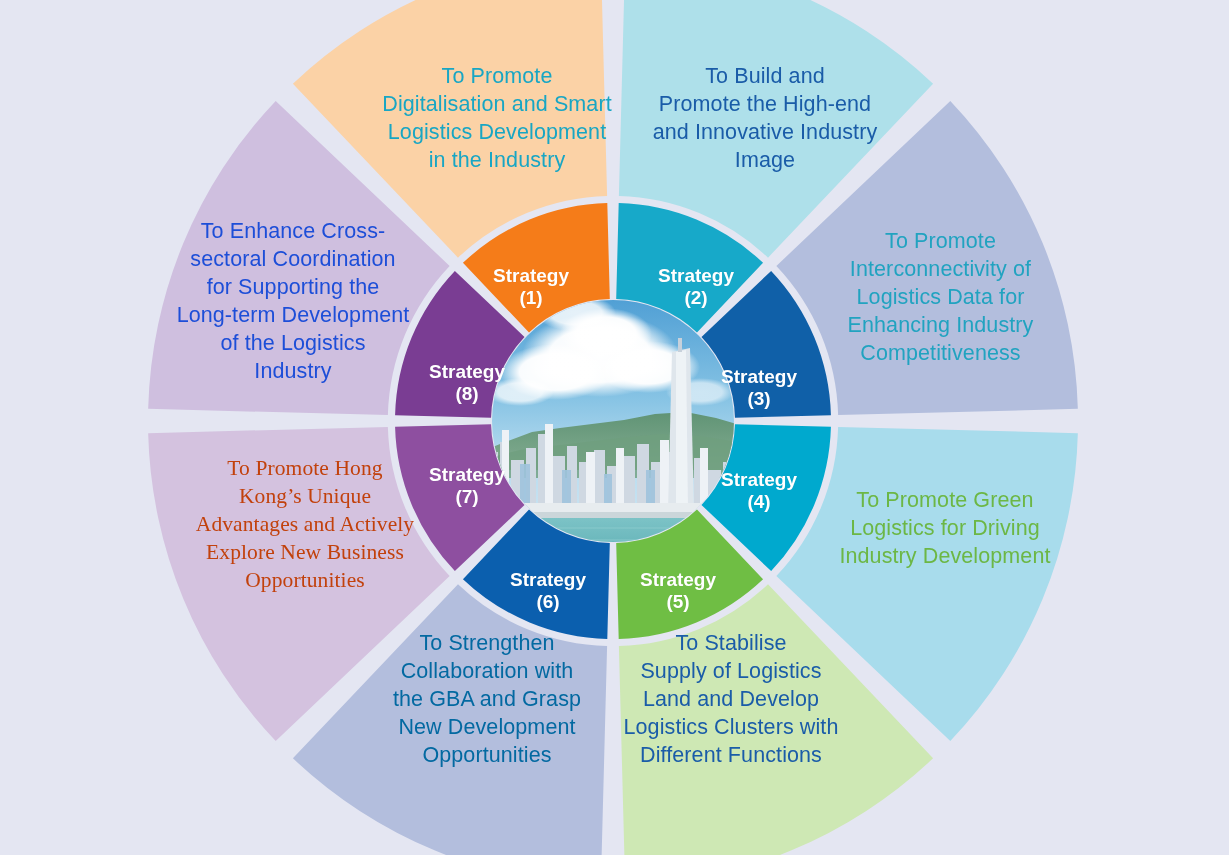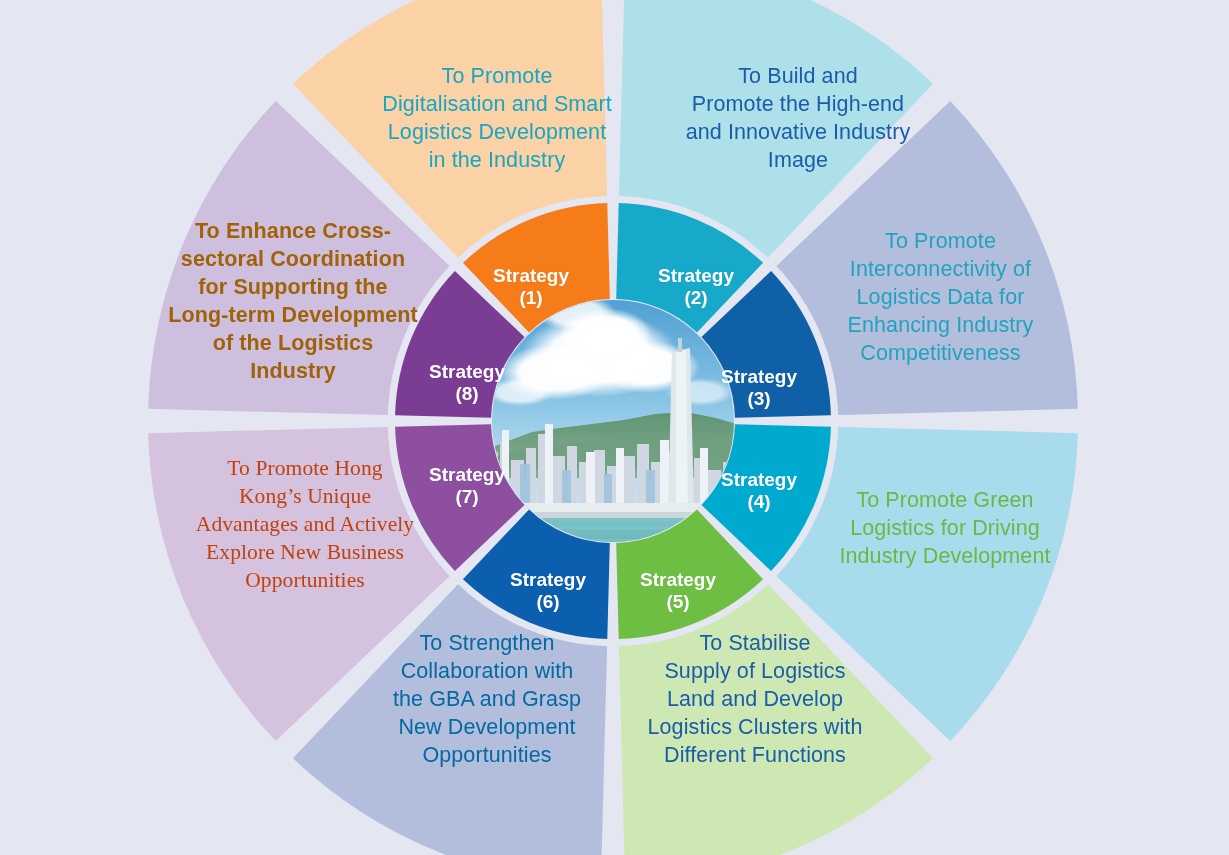--- a/index.html
+++ b/index.html
@@ -173,48 +173,48 @@
         <line x1="480" y1="552" x2="750" y2="552"></line>
         <line x1="480" y1="564" x2="750" y2="564"></line>
       </g>
     </g>
   </svg>
 
   <div class="outer-label" style="left: 347px; top: 63px; width: 300px; color: rgb(24, 166, 196);">To Promote
 Digitalisation and Smart
 Logistics Development
 in the Industry</div>
-  <div class="outer-label" style="left: 658px; top: 63px; width: 280px; color: rgb(26, 92, 168);">To Build and
+  <div class="outer-label" style="left: 625px; top: 63px; width: 280px; color: rgb(26, 92, 168);">To Build and
 Promote the High-end
 and Innovative Industry
 Image</div>
   <div class="outer-label" style="left: 818px; top: 228px; width: 245px; color: rgb(33, 163, 192);">To Promote
 Interconnectivity of
 Logistics Data for
 Enhancing Industry
 Competitiveness</div>
   <div class="outer-label" style="left: 820px; top: 487px; width: 250px; color: rgb(108, 183, 69);">To Promote Green
 Logistics for Driving
 Industry Development</div>
-  <div class="outer-label" style="left: 620px; top: 630px; width: 270px; color: rgb(26, 92, 168);">To Stabilise
+  <div class="outer-label" style="left: 596px; top: 630px; width: 270px; color: rgb(26, 92, 168);">To Stabilise
 Supply of Logistics
 Land and Develop
 Logistics Clusters with
 Different Functions</div>
   <div class="outer-label" style="left: 352px; top: 630px; width: 270px; color: #0369a1;">To Strengthen
 Collaboration with
 the GBA and Grasp
 New Development
 Opportunities</div>
   <div class="outer-label" style="left: 165px; top: 455px; width: 280px; color: #c2410c; font-family: Liberation Serif, serif;">To Promote Hong
 Kong’s Unique
 Advantages and Actively
 Explore New Business
 Opportunities</div>
-  <div class="outer-label" style="left: 158px; top: 218px; width: 270px; color: #a16207; font-weight: bold;">To Enhance Cross-
+  <div class="outer-label" style="left: 158px; top: 218px; width: 270px; color: #1d4ed8;">To Enhance Cross-
 sectoral Coordination
 for Supporting the
 Long-term Development
 of the Logistics
 Industry</div>
 
   <div class="inner-label" style="left:456px; top:244px; width:150px;">
     <span>Strategy</span>
     <span class="num">(1)</span>
   </div>

